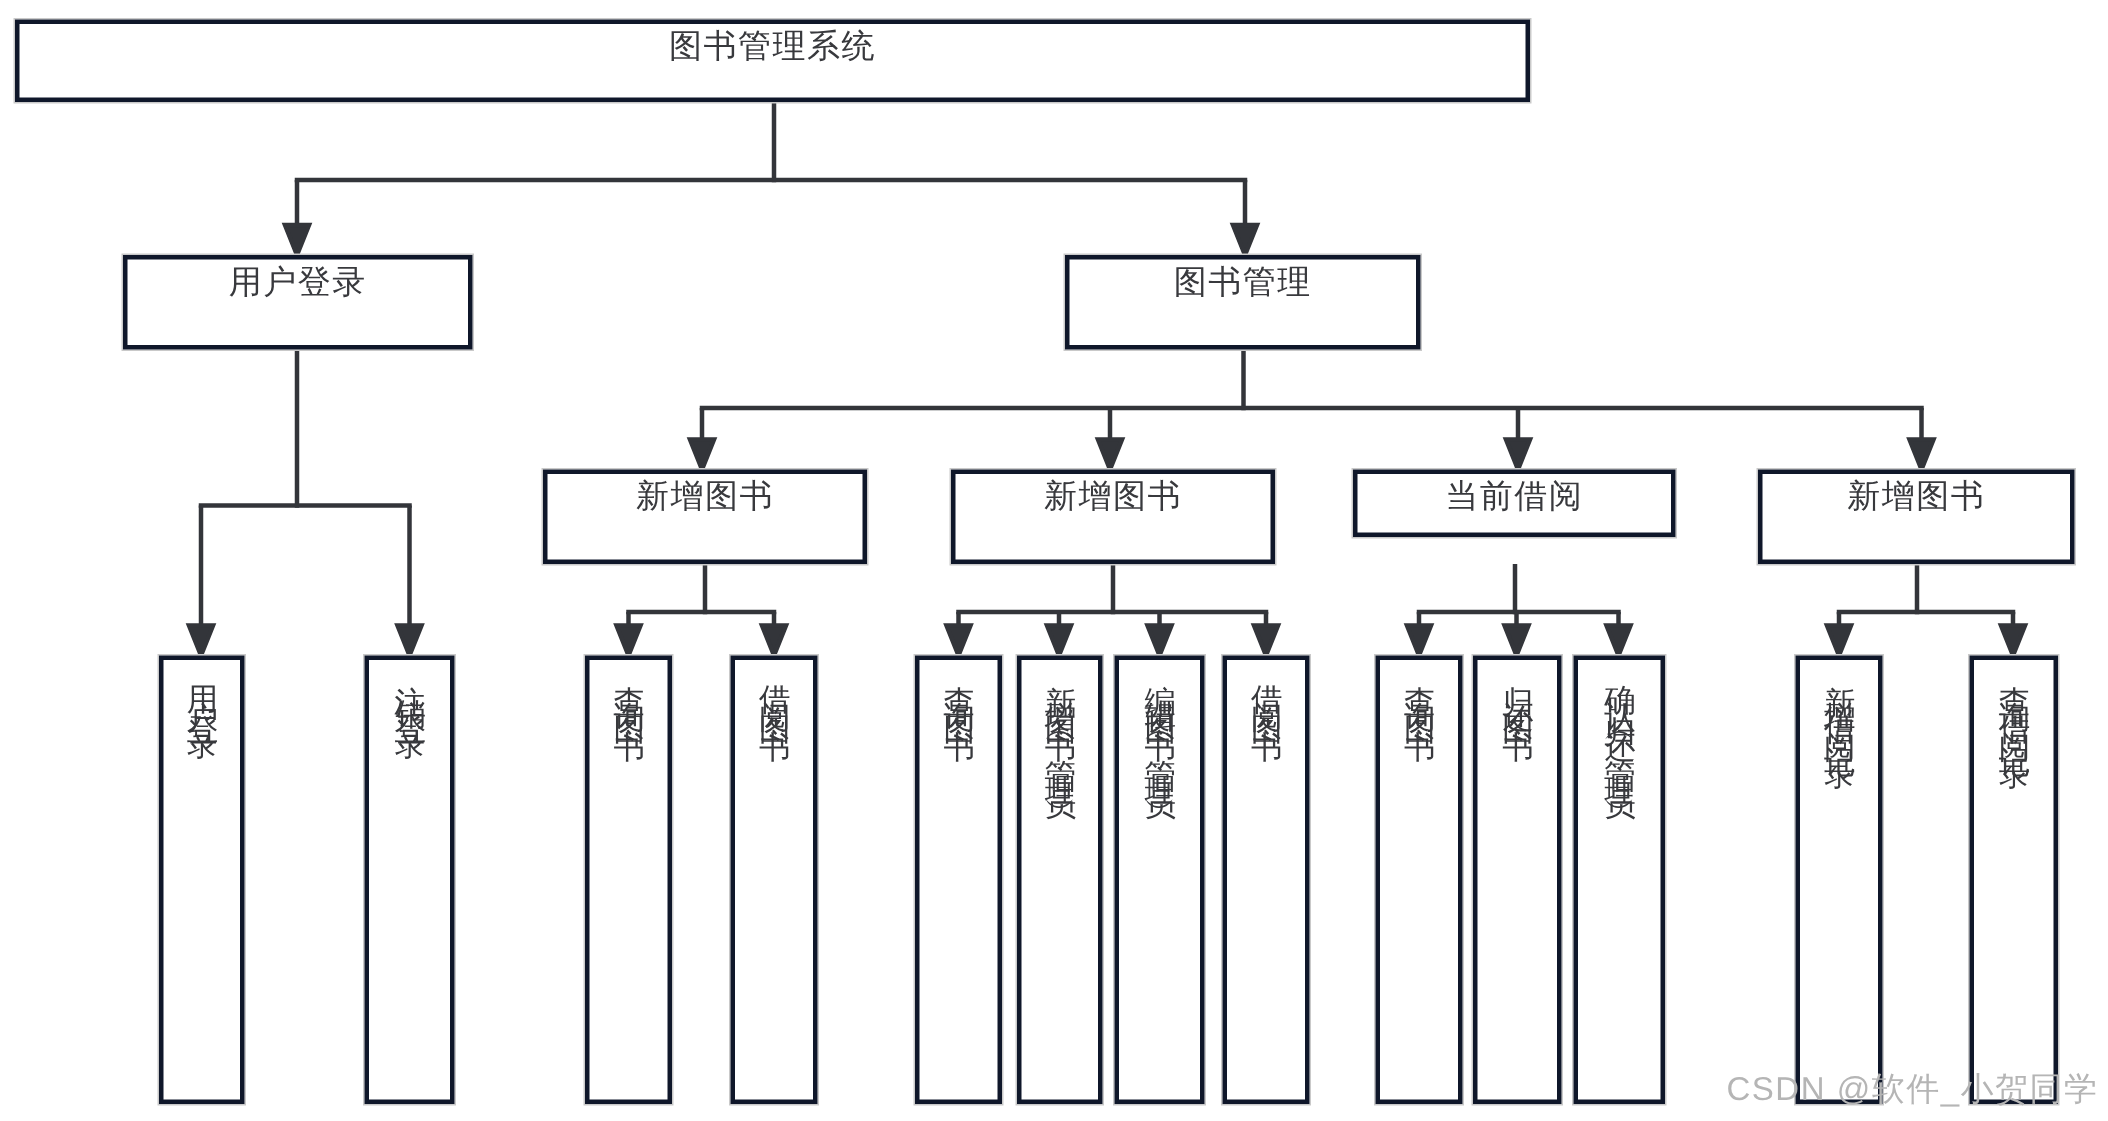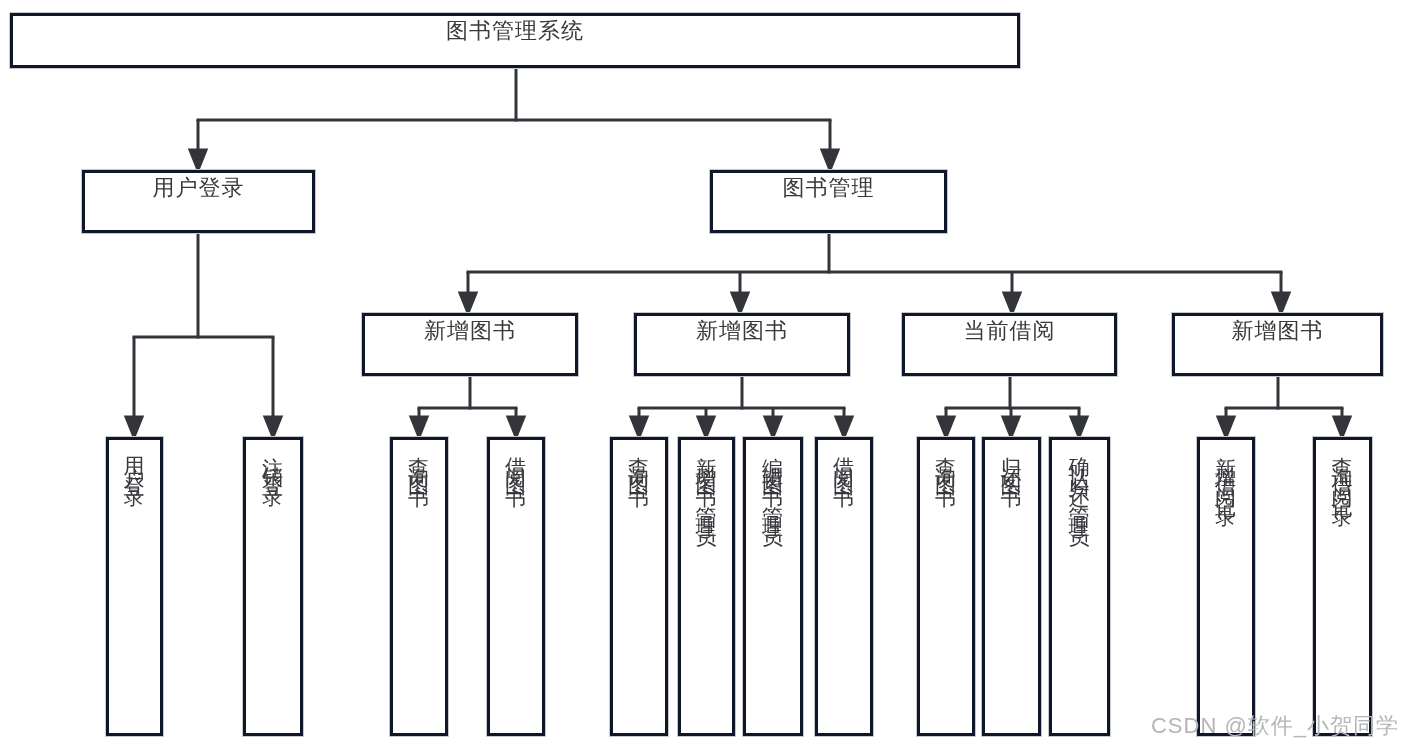--- a/index.html
+++ b/index.html
@@ -116,21 +116,21 @@
   <div class="node" style="left:710px;top:170px;width:237px;height:63px">
     <span class="h-label">图书管理</span>
   </div>
 
   <div class="node" style="left:362px;top:313px;width:216px;height:63px">
     <span class="h-label">新增图书</span>
   </div>
   <div class="node" style="left:634px;top:313px;width:216px;height:63px">
     <span class="h-label">新增图书</span>
   </div>
-  <div class="node" style="left:902px;top:313px;width:215px;height:63px">
+  <div class="node" style="left:902px;top:313px;width:215px;height:45px">
     <span class="h-label">当前借阅</span>
   </div>
   <div class="node" style="left:1172px;top:313px;width:211px;height:63px">
     <span class="h-label">新增图书</span>
   </div>
 
   <div class="node" style="left:106px;top:437px;width:57px;height:299px">
     <span class="v-label">用户登录</span>
   </div>
   <div class="node" style="left:243px;top:437px;width:60px;height:299px">

